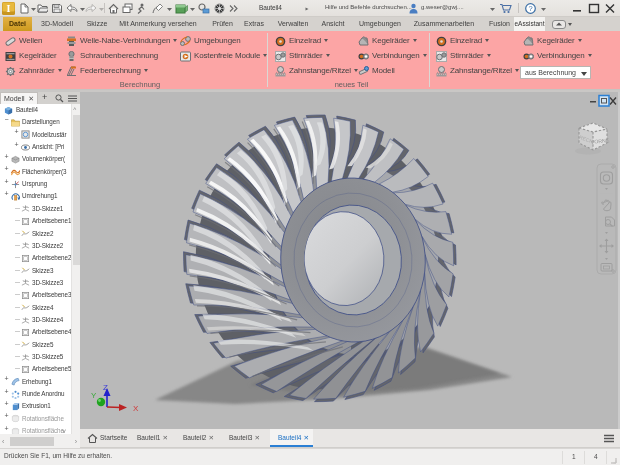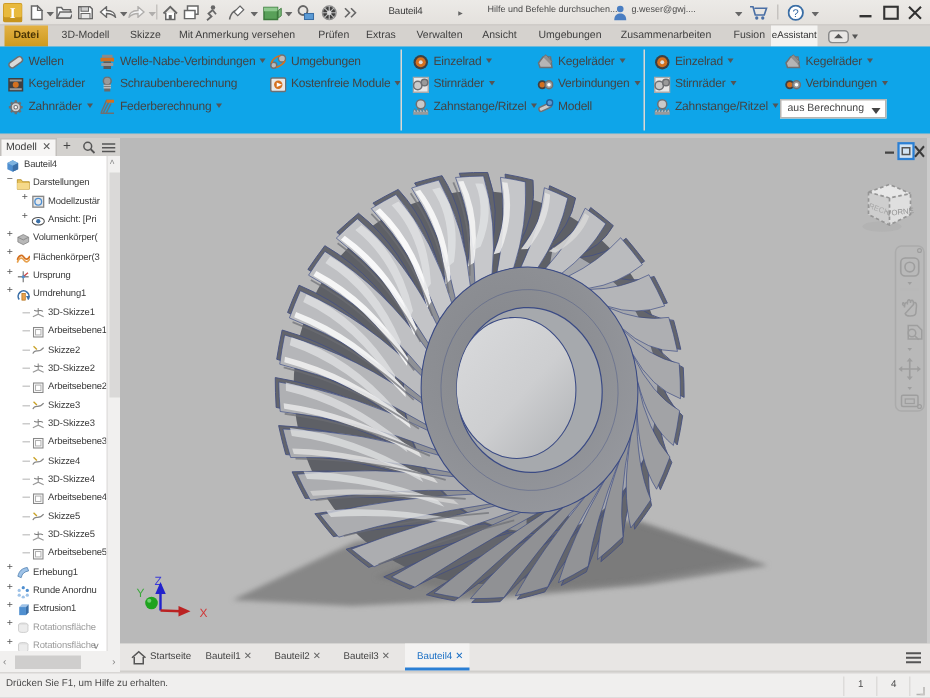--- a/index.html
+++ b/index.html
@@ -6,21 +6,21 @@
 
 #title{position:absolute;left:0;top:0;width:620px;height:17px;background:linear-gradient(#eceae7,#e4e1dd);border-bottom:1px solid #cfccc8}
 #title .t{position:absolute;top:4px;font-size:7.5px;color:#3a3a3a}
 .ico{position:absolute}
 
 #tabs{position:absolute;left:0;top:17px;width:620px;height:14px;background:#d5d2ce}
 #tabs .tab{position:absolute;top:0;height:14px;line-height:14px;font-size:7px;color:#3f3f3f;text-align:center}
 #tabs .datei{left:3px;width:29px;background:linear-gradient(#e3b143,#cd9a1f);color:#4a3505;font-weight:bold}
 #tabs .act{background:#f4f3f1;color:#333}
 
-#ribbon{position:absolute;left:0;top:31px;width:620px;height:59px;background:#0ea5e9;border-bottom:1px solid #c6c3c0}
+#ribbon{position:absolute;left:0;top:31px;width:620px;height:59px;background:#fca5a5;border-bottom:1px solid #c6c3c0}
 .rbtn{position:absolute;height:14px;line-height:14px;letter-spacing:-0.15px;font-size:8px;color:#444;white-space:nowrap}
 .rbtn .ic{position:absolute;left:0;top:1.5px;width:11px;height:11px}
 .rbtn .lb{position:absolute;left:14px;top:0}
 .plabel{position:absolute;top:79px;height:11px;line-height:11px;font-size:7.5px;color:#5f5f5f;text-align:center}
 .psep{position:absolute;top:33px;height:54px;width:1px;background:#dbd8d4}
 .caret{display:inline-block;width:0;height:0;border-left:2.5px solid transparent;border-right:2.5px solid transparent;border-top:3px solid #555;margin-left:3px;vertical-align:1px}
 
 #bheader{position:absolute;left:0;top:92px;width:80px;height:12px;background:#d3d1ce}
 #browser{position:absolute;left:0;top:104px;width:80px;height:330px;background:#fff;overflow:hidden}
 .trow{position:absolute;left:0;height:12px;line-height:12px;letter-spacing:-0.1px;font-size:6.3px;color:#3a3a3a;white-space:nowrap}
@@ -323,20 +323,22 @@
           <circle cx="3.5" cy="5.5" r="1.8" fill="#d4701f"></circle>
           <circle cx="8" cy="5.5" r="2.6" fill="#9a9a9a" stroke="#6e7073"></circle>
           <circle cx="8" cy="5.5" r="1.2" fill="#fff"></circle>
         </svg>
         <span class="lb">Verbindungen<span class="caret"></span></span>
       </div>
 <div style="position:absolute;left:520px;top:35px;width:71px;height:13px;background:#fff;border:1px solid #b8b5b2;font-size:7px;line-height:12px;color:#444"><span style="margin-left:4px">aus Berechnung</span><span style="position:absolute;right:3px;top:5px;width:0;height:0;border-left:3px solid transparent;border-right:3px solid transparent;border-top:4px solid #444"></span></div>
 </div>
 <div class="psep" style="left:267px"></div>
 <div class="psep" style="left:429px"></div>
+<div class="plabel" style="left:70px;width:140px">Berechnung</div>
+<div class="plabel" style="left:291px;width:121px">neues Teil</div>
 
 <div id="bheader">
       <div style="position:absolute;left:0;top:0;width:38px;height:12px;background:#f6f5f4;border:1px solid #c2bfbc;border-bottom:none;font-size:7px;line-height:12px"><span style="margin-left:3px">Modell</span><span style="position:absolute;right:3px;top:0;color:#555">✕</span></div>
       <span style="position:absolute;left:42px;top:0;font-size:9px;color:#444">+</span>
       <svg style="position:absolute;left:55px;top:2px" width="9" height="9" viewBox="0 0 9 9">
         <circle cx="3.5" cy="3.5" r="2.6" fill="none" stroke="#555" stroke-width="1"></circle>
         <line x1="5.5" y1="5.5" x2="8" y2="8" stroke="#555" stroke-width="1.2"></line>
       </svg>
       <svg style="position:absolute;left:68px;top:3px" width="9" height="7" viewBox="0 0 9 7">
         <path d="M0 1 h9 M0 3.5 h9 M0 6 h9" stroke="#555" stroke-width="1.1"></path>

